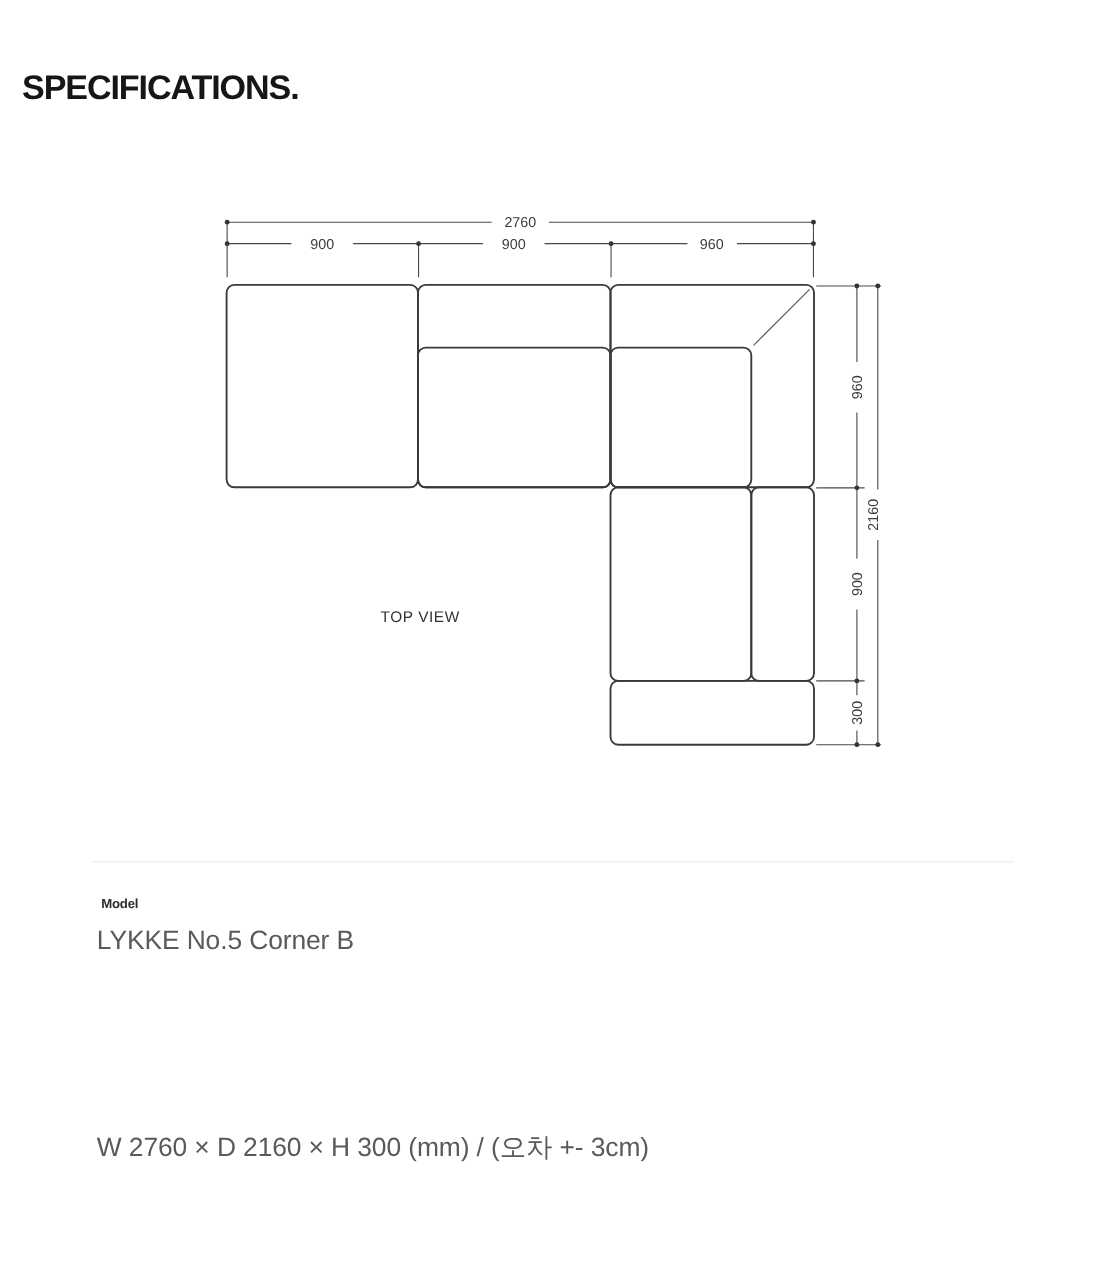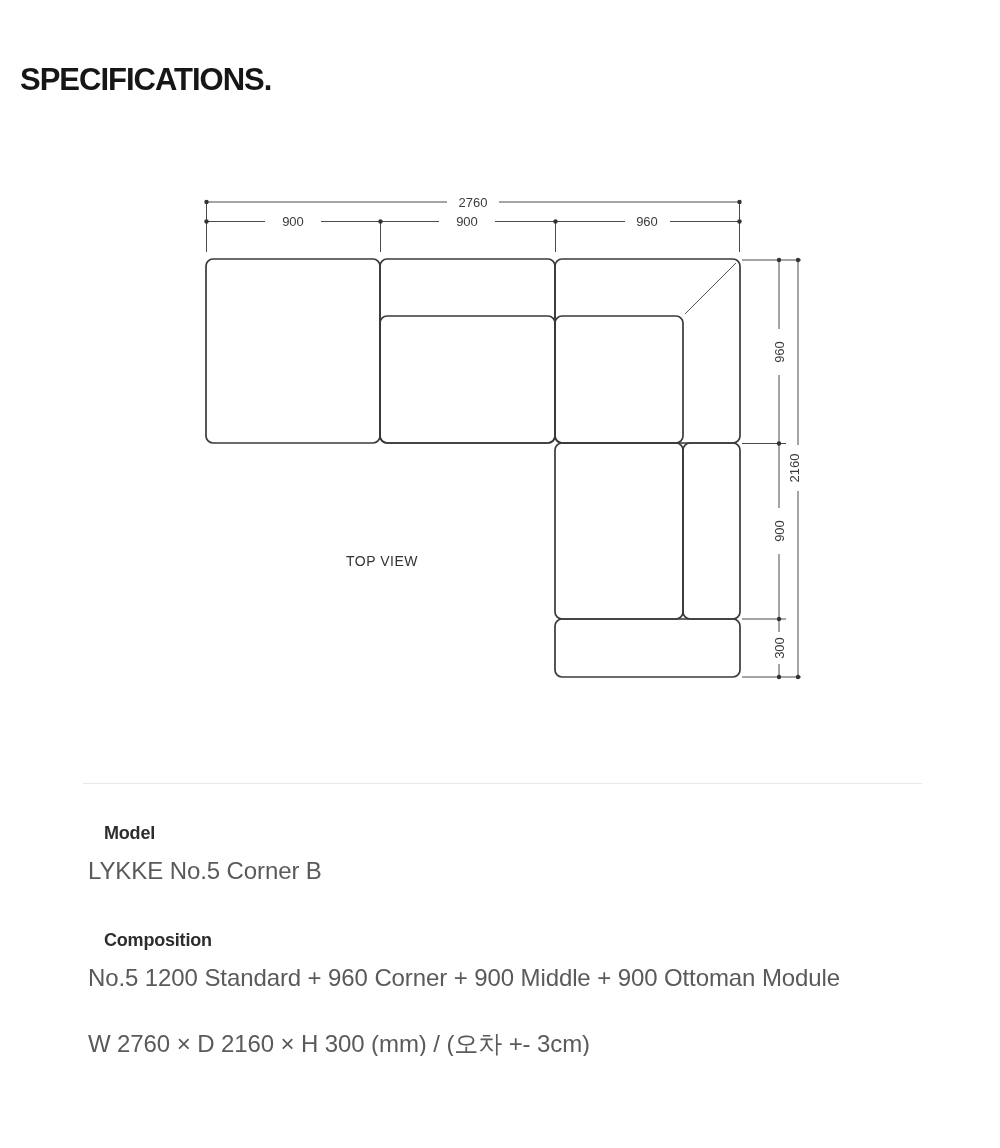--- a/index.html
+++ b/index.html
@@ -18,21 +18,21 @@
   .view-label{
     font-family:"Liberation Sans", sans-serif;font-size:14px;fill:#333333;letter-spacing:0.5px;
   }
   .divider{
     position:absolute;left:83px;width:839px;height:0;
     border-top:2px solid #e8e8e8;
   }
   .divider.thin{border-top:1px solid #e9e9e9;}
   .info-section{position:absolute;left:88px;width:830px;}
   .info-heading{
-    margin:16px;font-size:18px;font-weight:700;color:#2d2d2d;letter-spacing:-0.2px;line-height:22px;
+    margin:4px;font-size:12px;font-weight:700;color:#2d2d2d;letter-spacing:-0.2px;line-height:22px;
   }
   .info-value{
     margin:13px 0 0 0;font-size:24px;font-weight:400;color:#5a5a5a;line-height:22px;letter-spacing:-0.1px;
   }
 </style>
 </head>
 <body>
 
 <div class="page">
 
@@ -95,24 +95,20 @@
     <text class="view-label" x="382" y="561" dy="0.35em" text-anchor="middle">TOP VIEW</text>
   </svg>
 
   <div class="divider thin" style="top:783px;"></div>
 
   <div class="info-section" style="top:806px;">
     <p class="info-heading">Model</p>
     <p class="info-value">LYKKE No.5 Corner B</p>
   </div>
 
-  <div class="info-section" style="top:913px;">
-    <p class="info-heading">Composition</p>
-    <p class="info-value">No.5 1200 Standard + 960 Corner + 900 Middle + 900 Ottoman Module</p>
-  </div>
 
   <div class="info-section" style="top:1020px;">
     <p class="info-value">W 2760 × D 2160 × H 300 (mm) / (오차 +- 3cm)</p>
   </div>
 
   <div class="divider" style="top:1096px;"></div>
 
 </div>
 
 </body></html>

